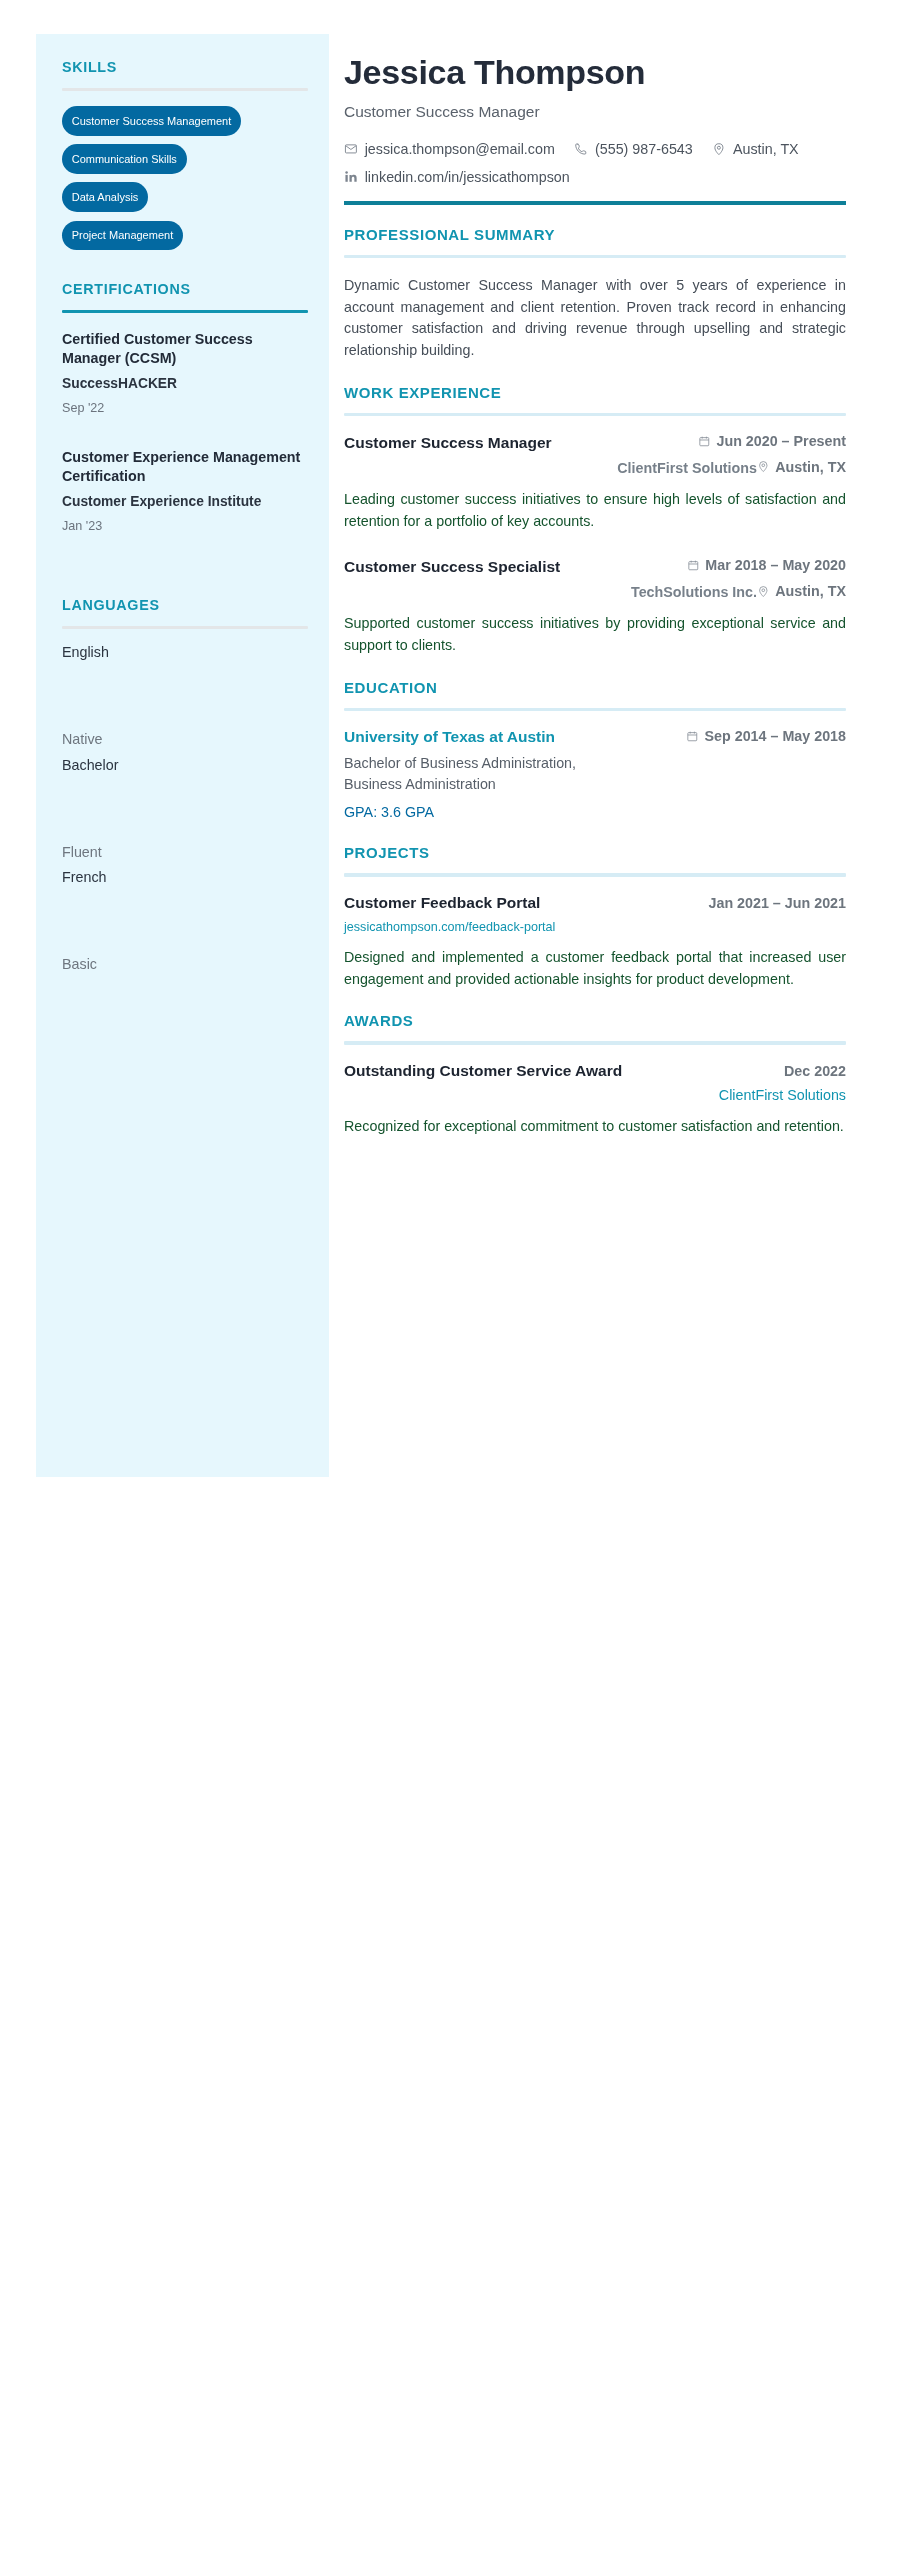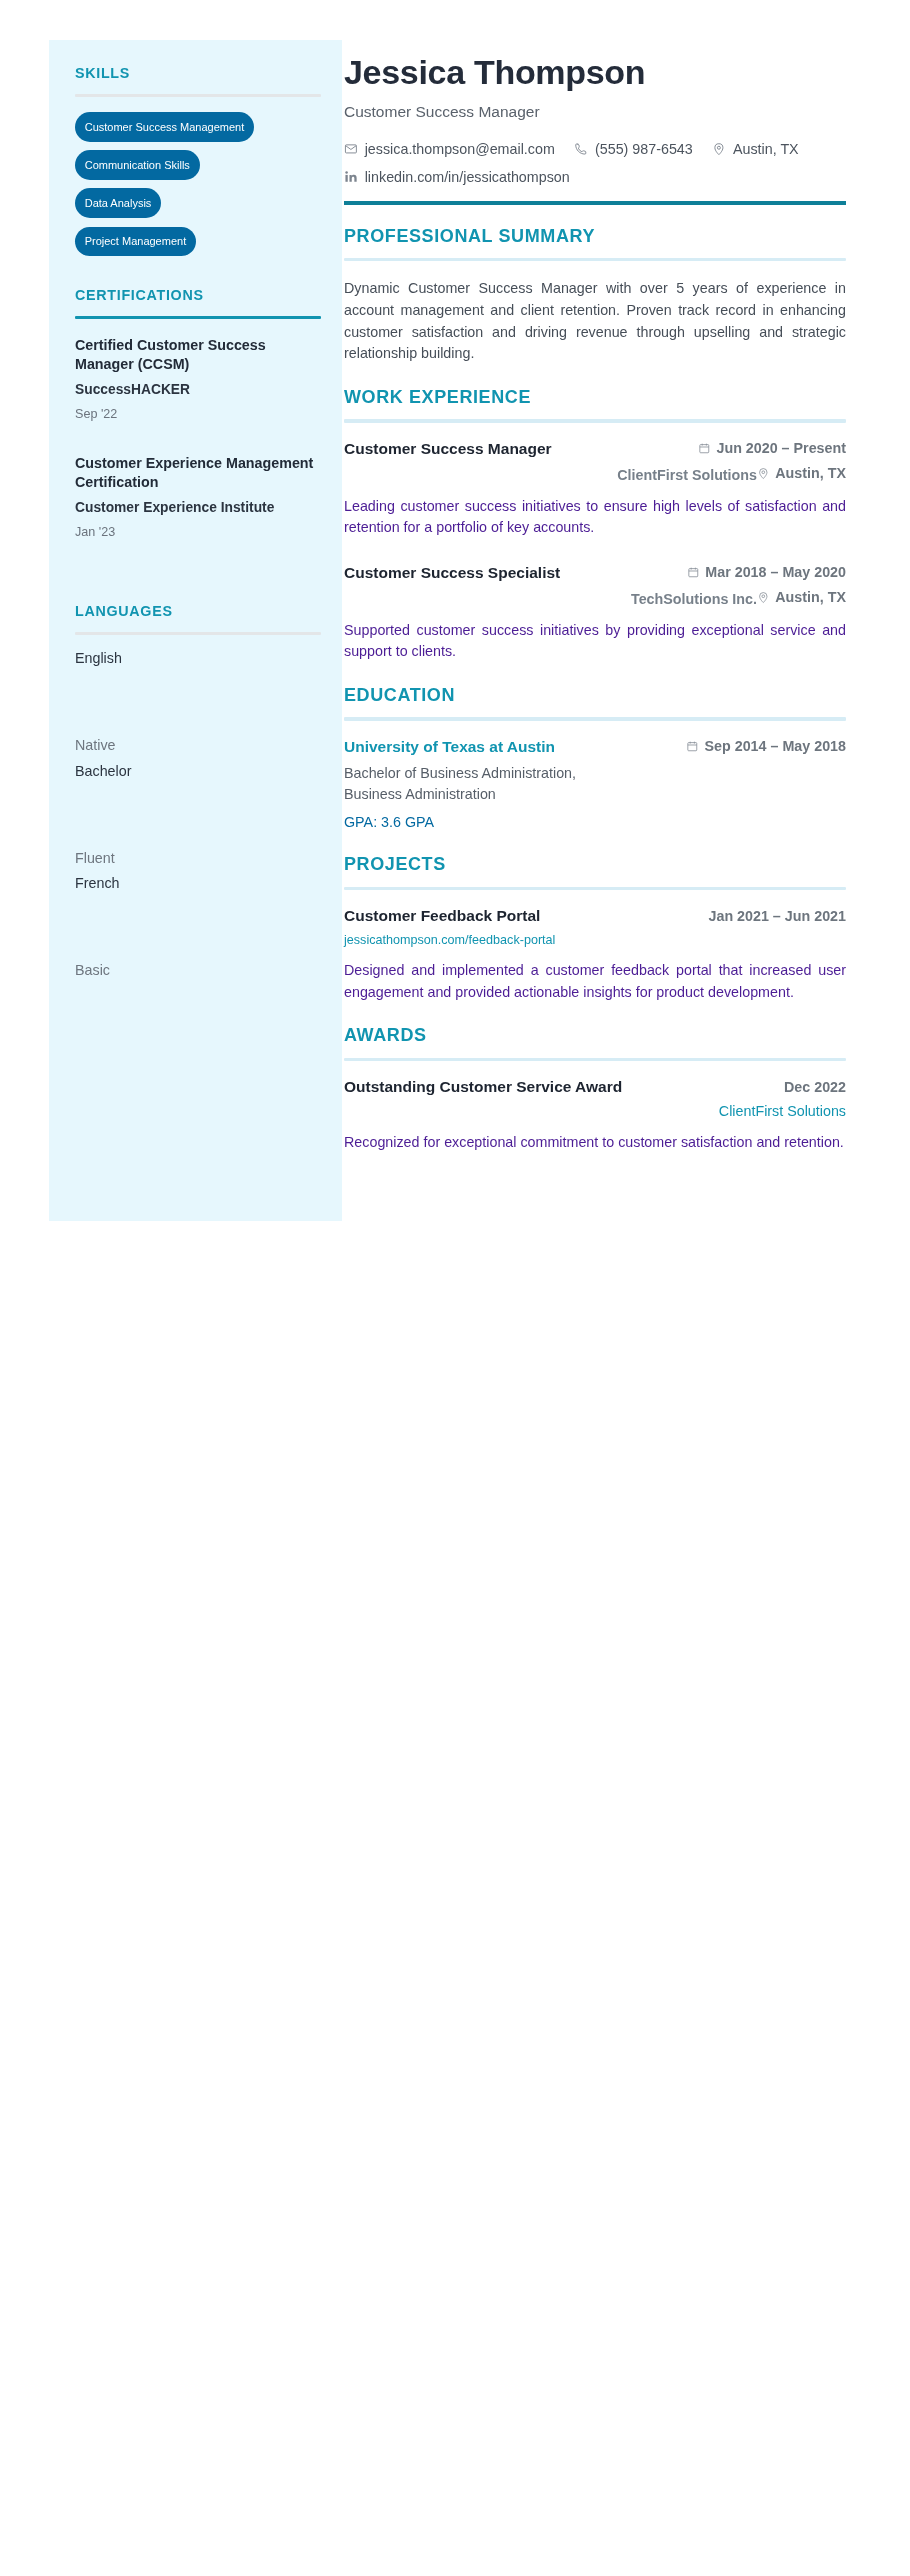--- a/index.html
+++ b/index.html
@@ -5,22 +5,22 @@
   html,body{margin:0;padding:0;}
   body{
     width:911px;height:2576px;background:#ffffff;
     font-family:"Liberation Sans","DejaVu Sans",sans-serif;
     -webkit-font-smoothing:antialiased;
   }
   .page{position:relative;width:911px;height:2576px;}
 
   
   .sidebar{
-    position:absolute;left:36px;top:40px;width:293px;height:1181px;
-    background:#e6f7fd;box-sizing:border-box;padding:26px 20.6px 23px 26px;margin-left:13px;
+    position:absolute;left:36px;top:34px;width:293px;height:1443px;
+    background:#e6f7fd;box-sizing:border-box;padding:26px 20.6px 23px 26px;
   }
   .side-h{
     color:#1194b0;font-size:14.3px;font-weight:700;letter-spacing:0.7px;
     text-transform:uppercase;margin:0;line-height:1.1;
   }
   .side-rule-grey{height:2.9px;background:#e3e6e8;margin:12.6px 0 15px 0;border-radius:1.1px;}
   .side-rule-teal{height:3.4px;background:#1194b0;margin:12.6px 0 17px 0;border-radius:1.1px;}
 
   .pill{
     display:block;background:#0369a1;color:#ffffff;border-radius:16px;
@@ -50,39 +50,39 @@
   .role{font-size:15.5px;color:#5a626c;margin:0 0 19.5px 0;line-height:1.2;}
 
   .contact-line{display:flex;align-items:center;flex-wrap:wrap;margin-bottom:11.5px;}
   .contact-item{display:flex;align-items:center;margin-right:19.5px;font-size:14.3px;color:#4c545e;}
   .contact-item .ico{margin-right:6.9px;display:inline-flex;align-items:center;}
   .contact-item svg{display:block;}
 
   .top-rule{height:4px;background:#0e7f98;margin:16px 0 22px 0;}
 
   .sec-h{
-    color:#1194b0;font-size:18px;font-weight:700;letter-spacing:0.6px;
+    color:#1194b0;font-size:15px;font-weight:700;letter-spacing:0.6px;
     text-transform:uppercase;margin:0;line-height:1.1;
   }
   .sec-rule{height:3.4px;background:#d6ecf5;margin:11.5px 0 17px 0;border-radius:1.1px;}
   .sec{margin-bottom:23px;}
 
   .summary{font-size:14.3px;line-height:1.52;color:#464e58;margin:0;text-align:justify;}
 
   .entry{margin-bottom:25px;}
   .entry:last-child{margin-bottom:0;}
   .entry-top{display:flex;justify-content:space-between;align-items:baseline;margin-bottom:6.3px;}
   .entry-title{font-size:15.5px;font-weight:700;color:#1d2430;line-height:1.22;}
   .entry-title.link{color:#1194b0;max-width:270px;}
   .entry-meta{font-size:14.3px;color:#6d757e;display:flex;align-items:center;white-space:nowrap;font-weight:bold;}
   .entry-meta .ico{margin-right:5.7px;display:inline-flex;align-items:center;}
   .entry-sub{display:flex;justify-content:flex-end;align-items:baseline;margin-bottom:11.5px;}
   .entry-org{font-size:14.3px;font-weight:700;color:#77808a;line-height:1.22;}
   .entry-org.accent{color:#1194b0;font-weight:400;}
-  .entry-desc{font-size:14.3px;line-height:1.52;color:#4c1d95;margin:0;text-align:justify;}
+  .entry-desc{font-size:14.3px;line-height:1.52;color:#14532d;margin:0;text-align:justify;}
   .entry-url{font-size:12.6px;color:#1194b0;margin:0 0 11.5px 0;line-height:1.3;}
   .edu-degree{font-size:14.3px;color:#565e68;line-height:1.42;margin:0;max-width:270px;}
   .edu-gpa{font-size:14.3px;color:#0369a1;line-height:1.42;margin:8px 0 0 0;}
 </style>
 </head>
 <body>
 
 <div class="page">
 
   <aside class="sidebar">

